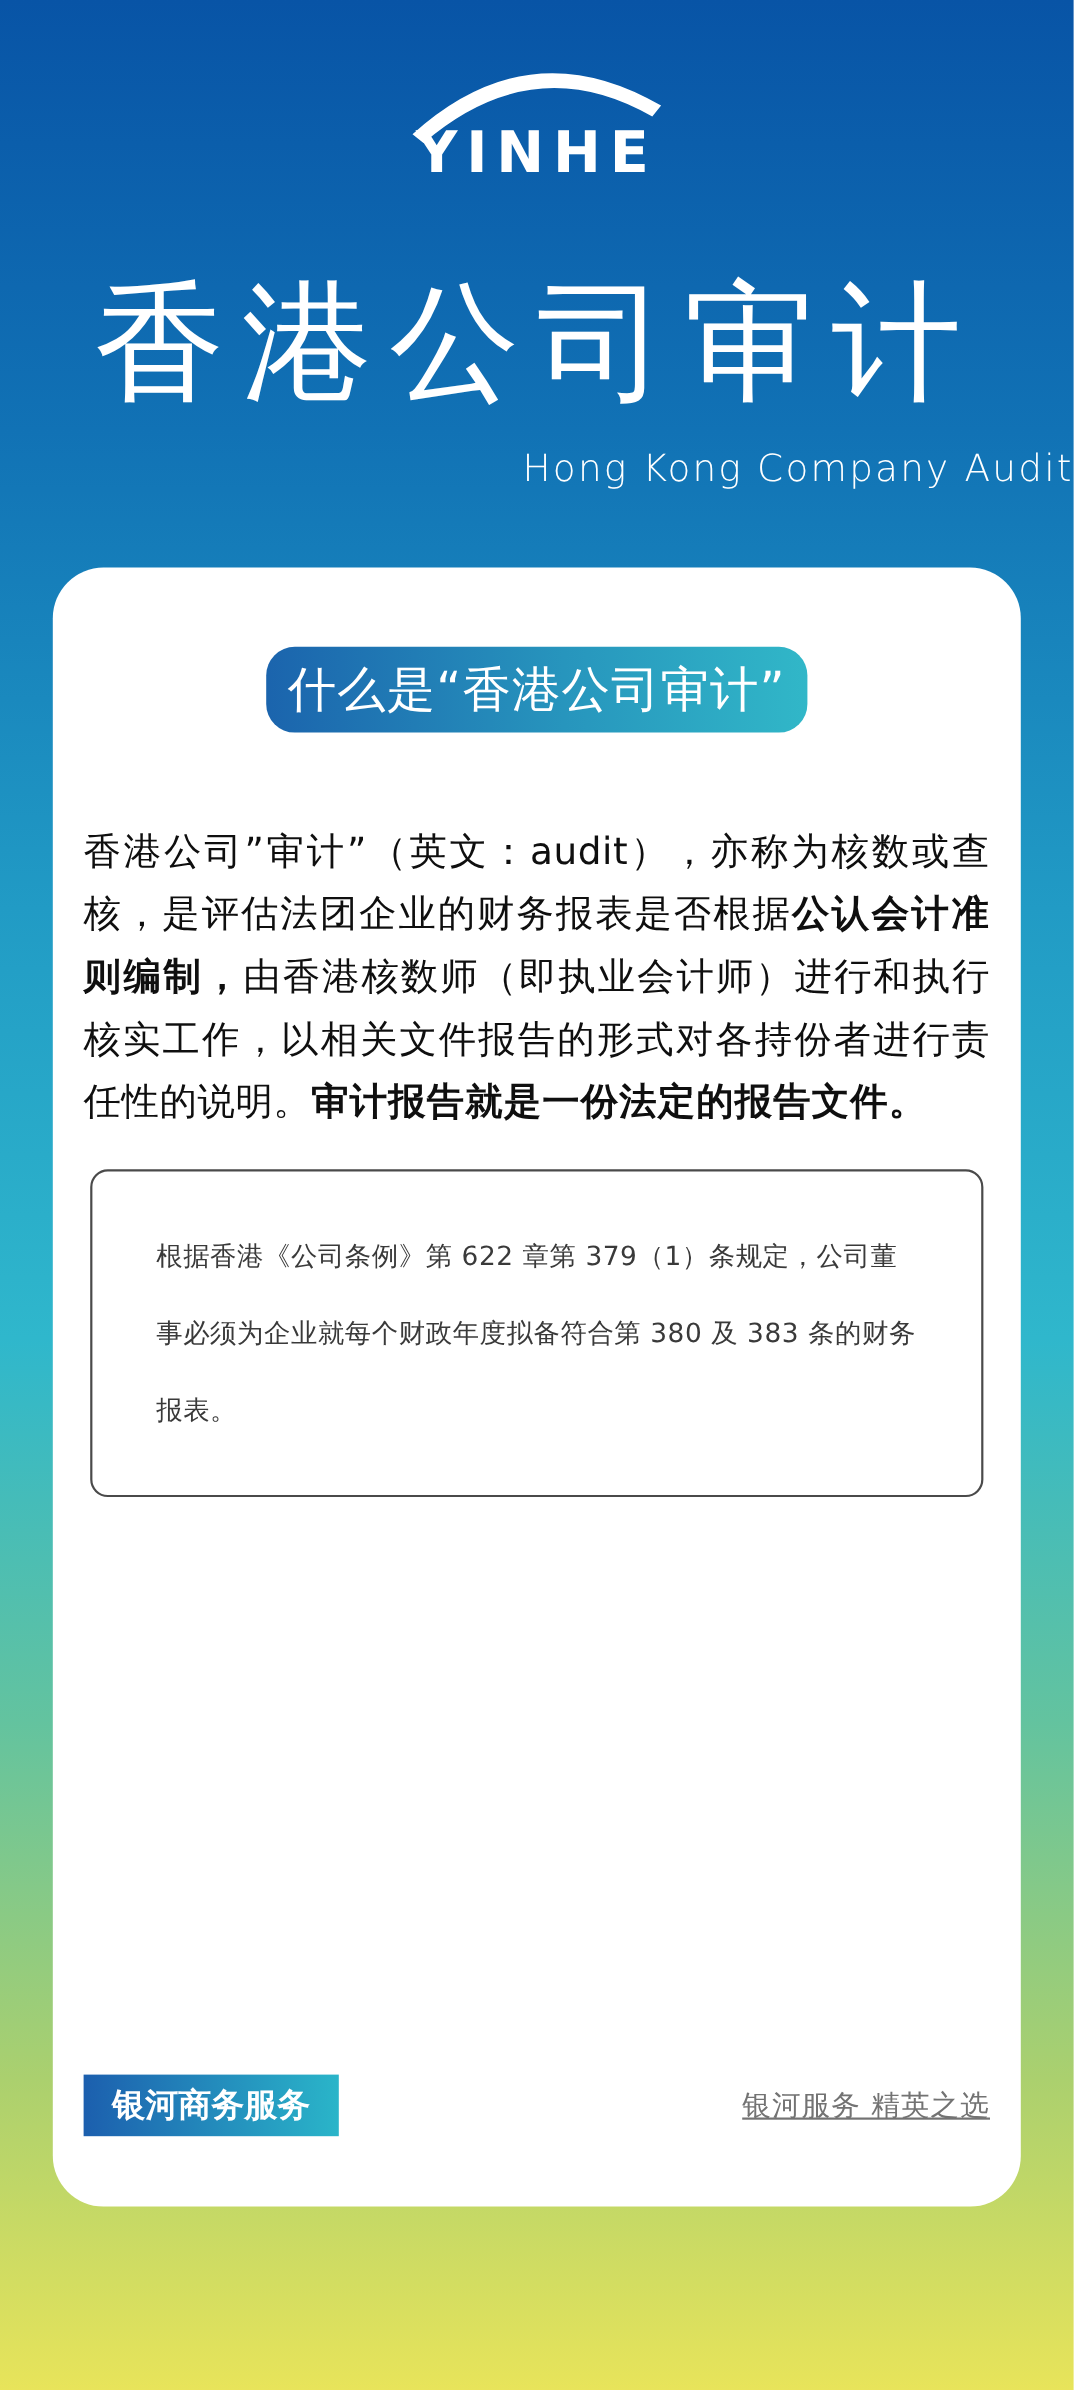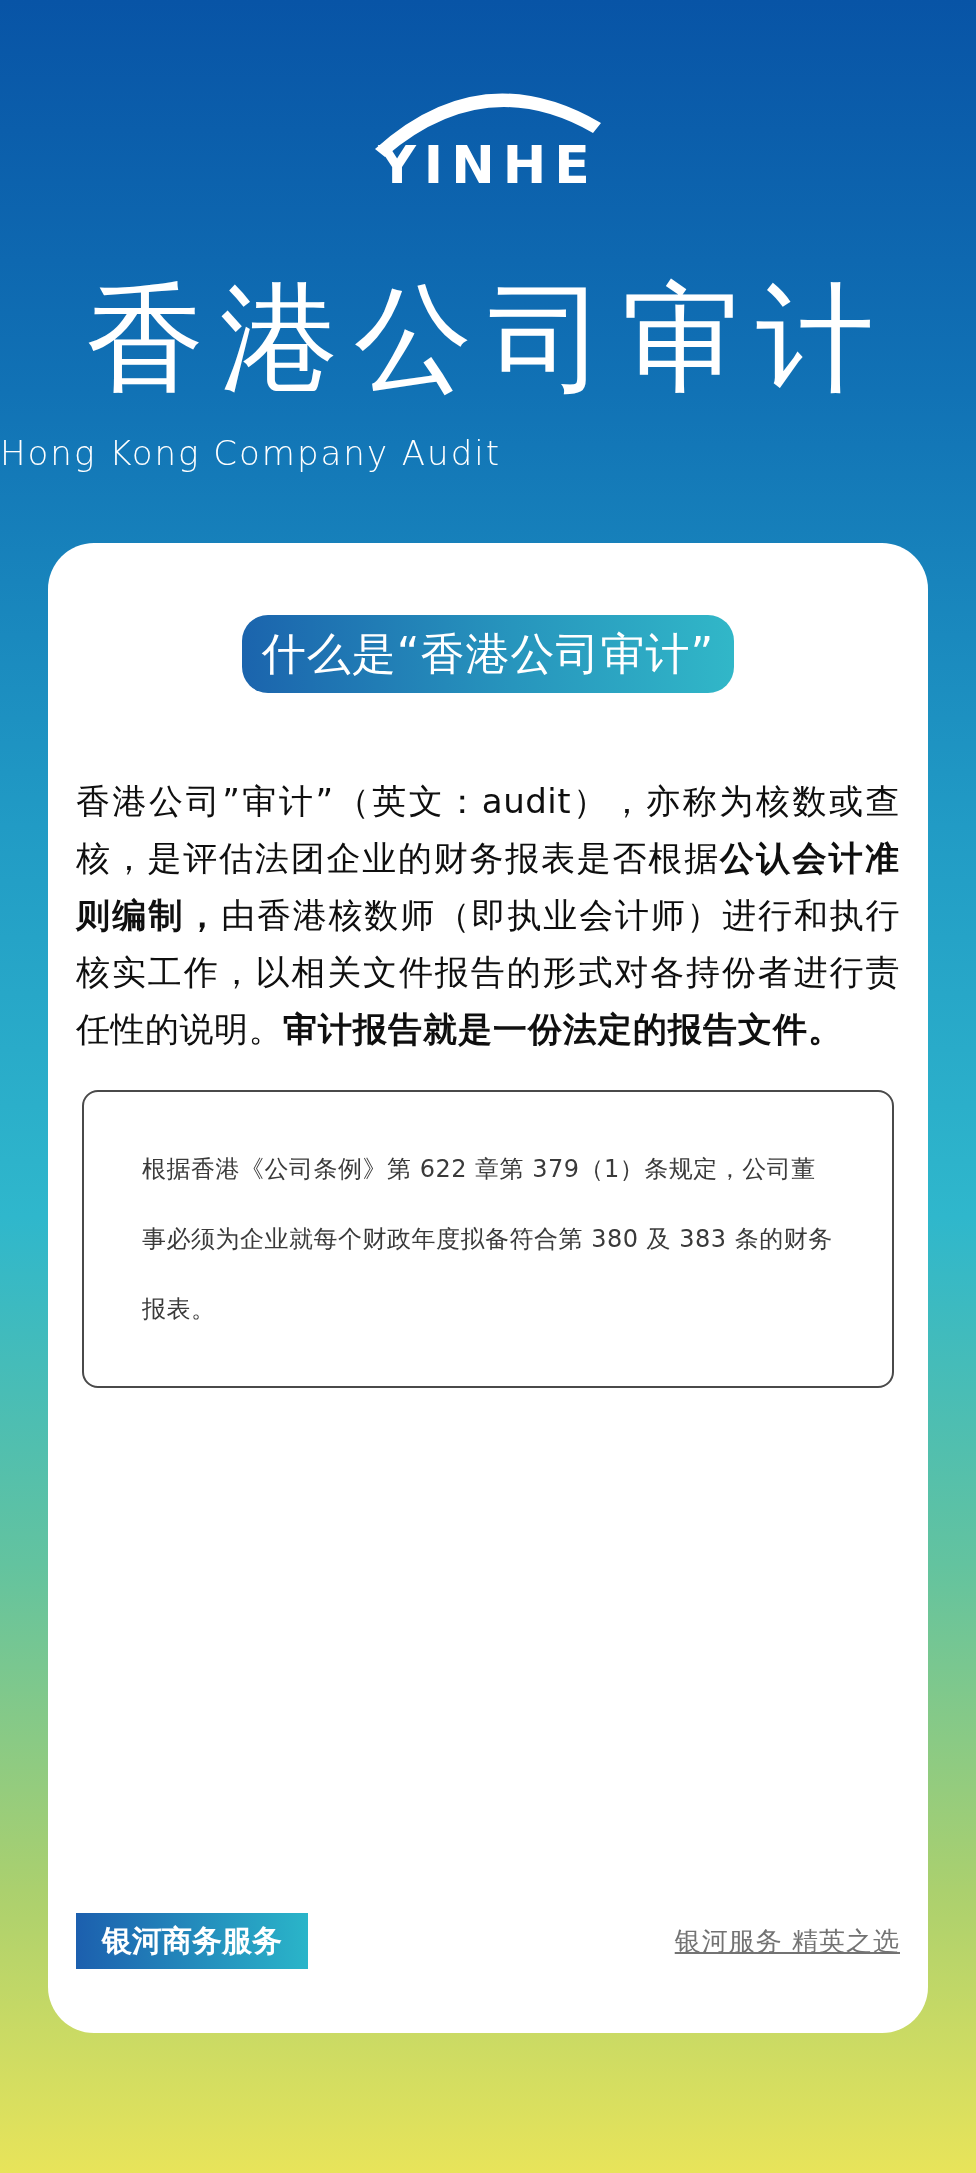--- a/index.html
+++ b/index.html
@@ -14,39 +14,39 @@
       #219bc5 38%,
       #2fb7cc 56%,
       #63c39f 72%,
       #abd06e 87%,
       #e8e45a 100%);
     overflow: hidden;
   }
 
   
   .brand {
-    padding-top: 83px;
+    padding-top: 56px;
     display: flex;
     justify-content: center;
   }
   .brand svg { display: block; }
 
   .page-title {
     margin-top: 88px;
     text-align: center;
     color: #ffffff;
     font-size: 118px;
     font-weight: 400;
     letter-spacing: 16px;
     line-height: 1;
     white-space: nowrap;
   }
   .page-subtitle {
     margin-top: 36px;
-    text-align: left;
+    text-align: right;
     color: #ffffff;
     font-size: 34px;
     font-weight: 300;
     letter-spacing: 2px;
   }
 
   
   .card {
     margin: 70px 48px 0 48px;
     width: 880px;

